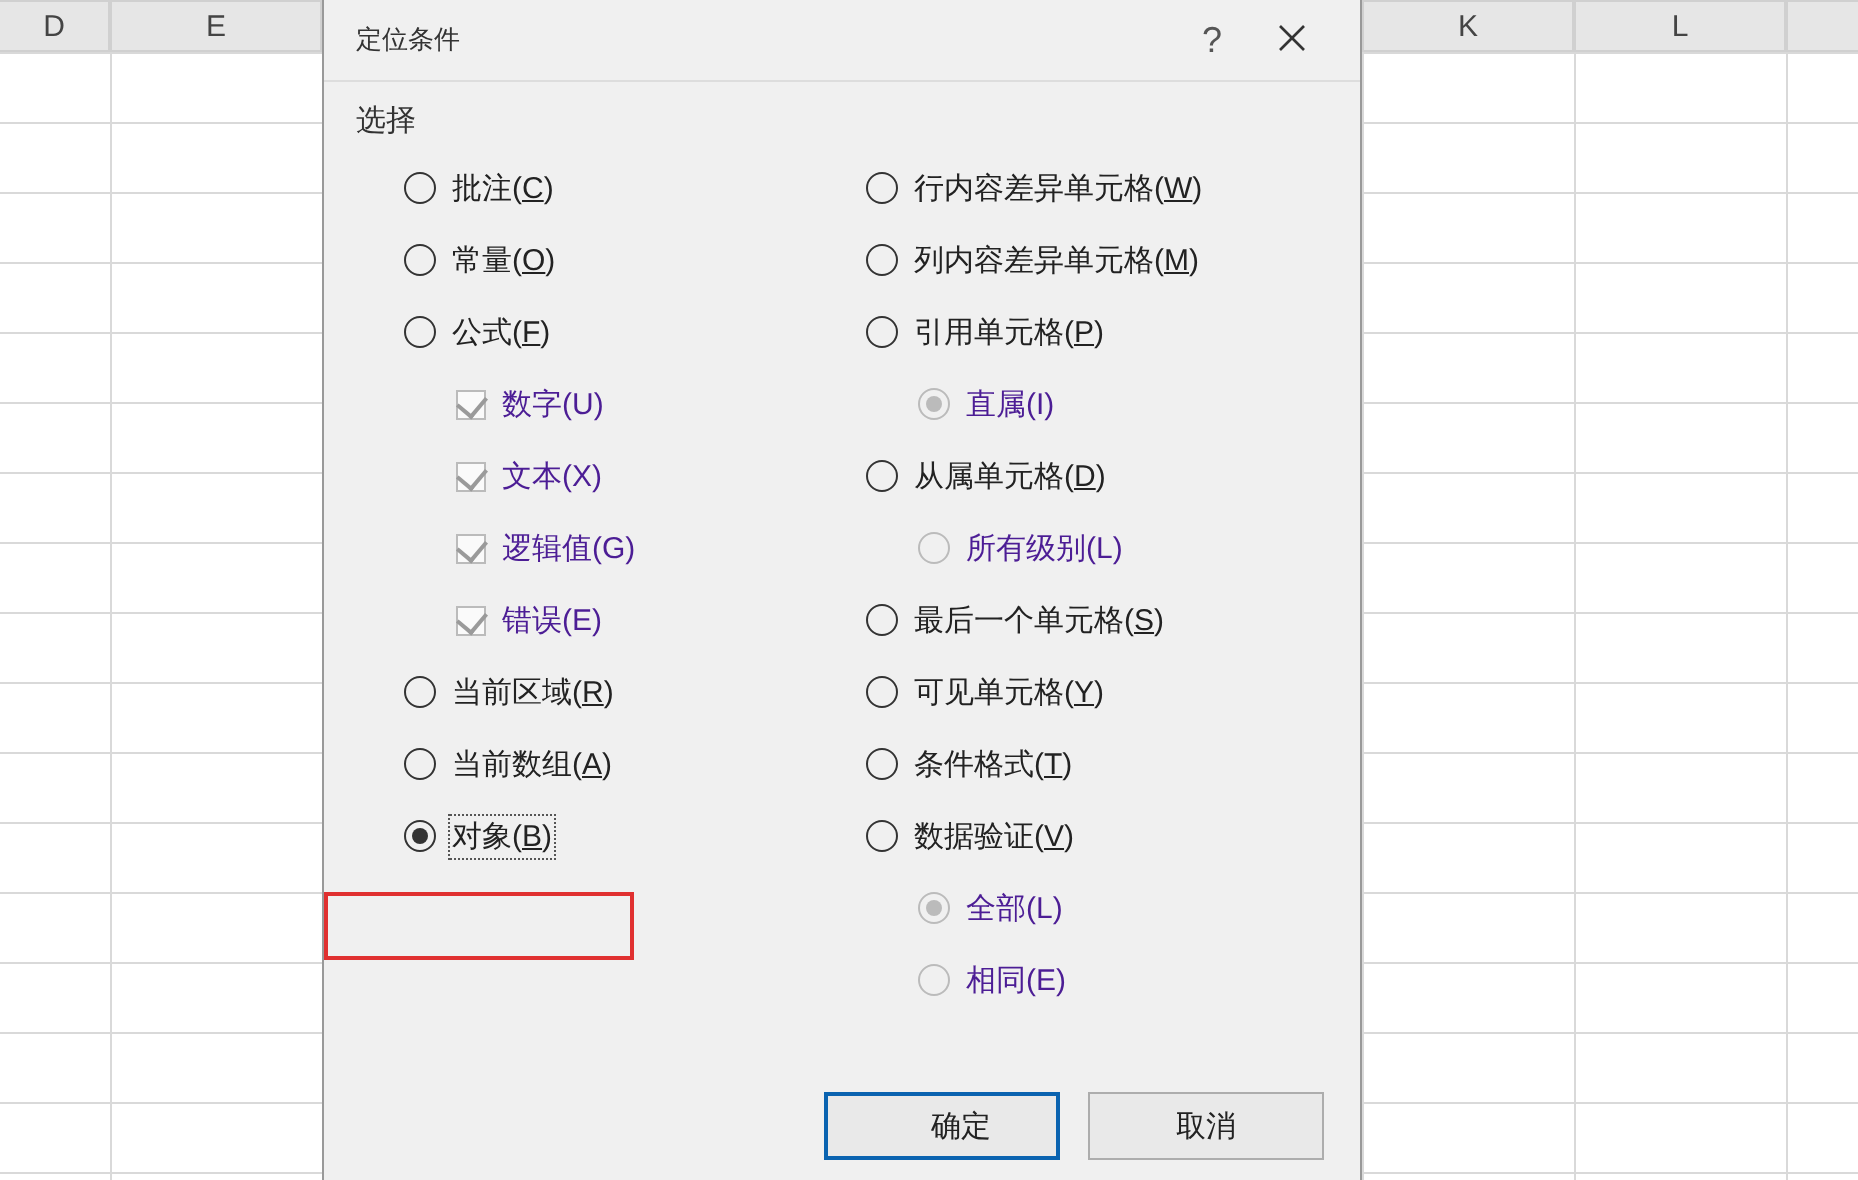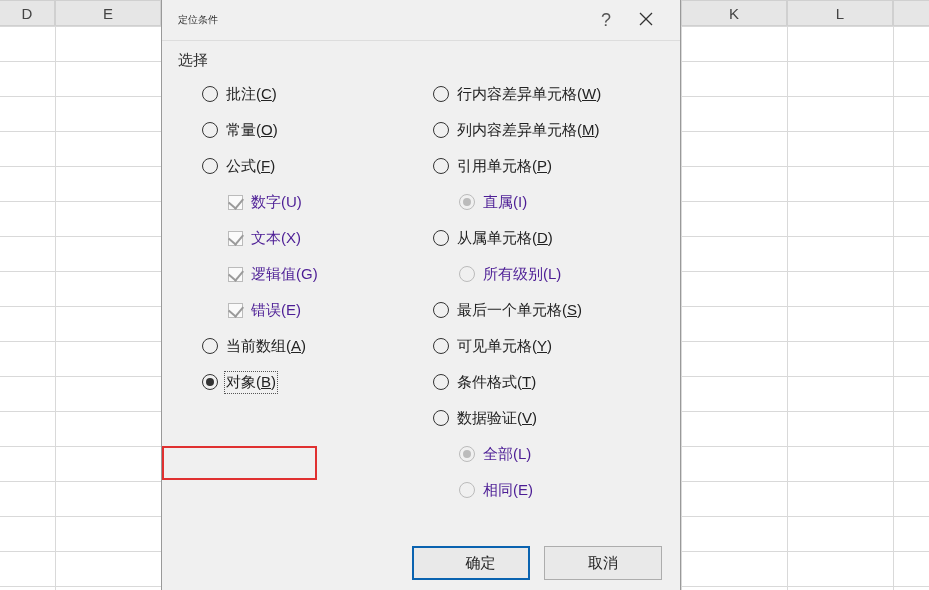--- a/index.html
+++ b/index.html
@@ -56,21 +56,21 @@
     border-left: 1px solid #999;
     border-right: 1px solid #999;
   }
   .titlebar {
     height: 40px;
     display: flex;
     align-items: center;
     padding: 0 14px 0 16px;
     color: #333;
   }
-  .titlebar .title { flex: 1; font-size: 10px; }
+  .titlebar .title { flex: 1; font-size: 13px; }
   .titlebar .help {
     width: 40px;
     text-align: center;
     font-size: 18px;
     color: #555;
     cursor: pointer;
   }
   .titlebar .close {
     width: 40px;
     text-align: center;
@@ -242,20 +242,24 @@
       <div class="opt sub disabled">
         <span class="check checked"></span>
         <span class="label">逻辑值(G)</span>
       </div>
       <div class="opt sub disabled">
         <span class="check checked"></span>
         <span class="label">错误(E)</span>
       </div>
       <div class="opt">
         <span class="radio"></span>
+        <span class="label">当前区域(<span class="u">R</span>)</span>
+      </div>
+      <div class="opt">
+        <span class="radio"></span>
         <span class="label">当前数组(<span class="u">A</span>)</span>
       </div>
       <div class="opt">
         <span class="radio selected"></span>
         <span class="label dotted-focus">对象(<span class="u">B</span>)</span>
       </div>
     </div>
 
     <div class="col">
       <div class="opt">

